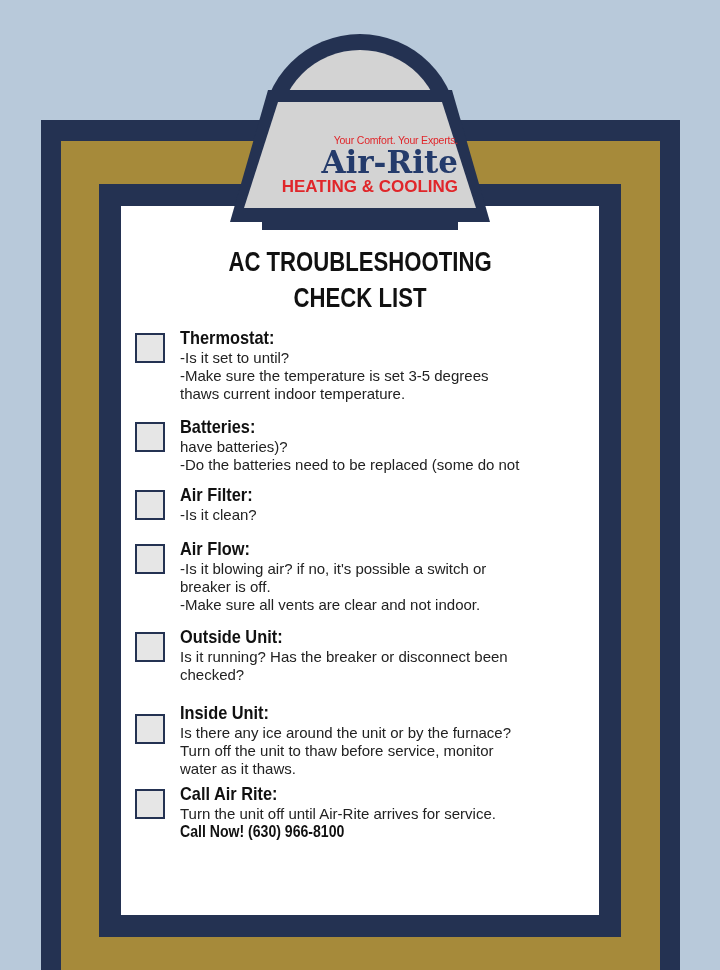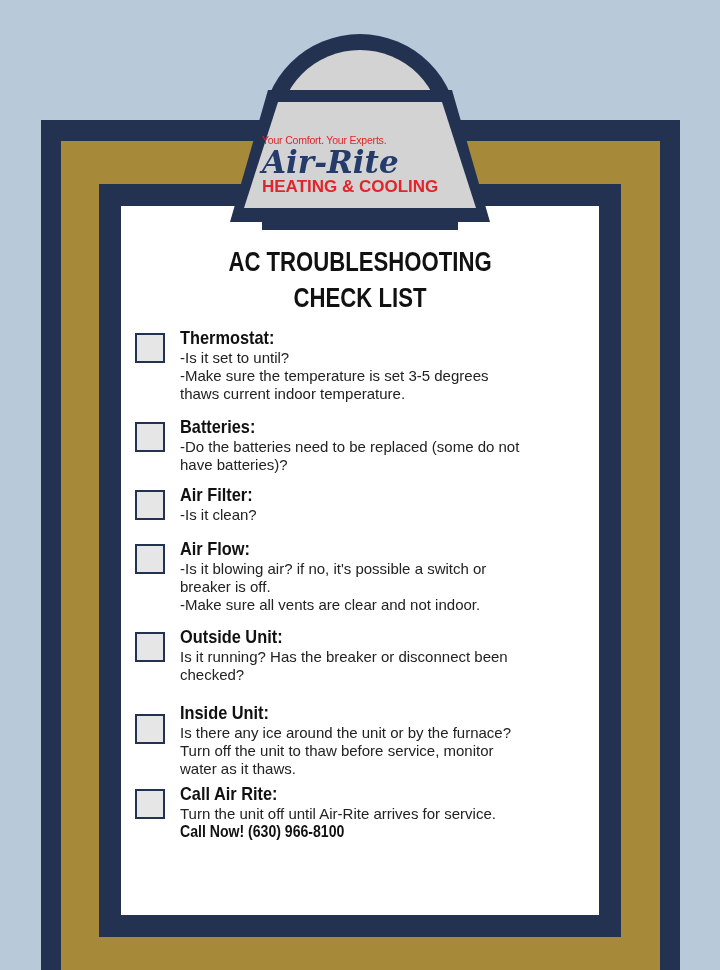--- a/index.html
+++ b/index.html
@@ -4,23 +4,23 @@
 <style>
   html, body { margin:0; padding:0; }
   body { width:720px; height:970px; background:#b8c9da; position:relative; overflow:hidden; font-family:"Liberation Sans", sans-serif; }
   .frame-outer { position:absolute; left:41px; top:120px; width:639px; height:860px; background:#243252; }
   .frame-gold { position:absolute; left:61px; top:141px; width:599px; height:840px; background:#a68a3a; }
   .frame-inner { position:absolute; left:99px; top:184px; width:522px; height:753px; background:#243252; }
   .paper { position:absolute; left:121px; top:206px; width:478px; height:709px; background:#ffffff; }
   .clip-arch { position:absolute; left:262px; top:34px; width:196px; height:196px; border-radius:98px 98px 0 0; background:#243252; }
   .clip-arch-inner { position:absolute; left:278px; top:50px; width:164px; height:150px; border-radius:82px 82px 0 0; background:#d3d3d3; }
   .clip-body { position:absolute; left:230px; top:90px; width:260px; height:135px; }
-  .logo { position:absolute; left:262px; top:134px; width:196px; text-align:left; }
+  .logo { position:absolute; left:262px; top:134px; width:196px; text-align:right; }
   .logo-tag { color:#e0262a; font-size:10.5px; letter-spacing:-0.2px; font-family:"Liberation Sans Narrow","Liberation Sans",sans-serif; }
-  .logo-name { color:#243b6b; font-family:"DejaVu Serif", serif; font-style:italic; font-weight:bold; font-size:31px; line-height:30px; margin-top:1px; letter-spacing:0px; }
+  .logo-name { color:#243b6b; font-family:"DejaVu Serif", serif; font-weight:bold; font-size:31px; line-height:30px; margin-top:1px; letter-spacing:0px; }
   .logo-sub { color:#e0262a; font-size:17px; font-weight:bold; margin-top:0px; letter-spacing:0px; }
   .title { position:absolute; left:121px; top:244px; width:478px; text-align:center; font-family:"Liberation Sans", sans-serif; font-weight:bold; font-size:27px; line-height:36px; color:#111; transform:scaleX(0.82); transform-origin:center; }
   .item { position:absolute; left:135px; width:460px; }
   .box { position:absolute; left:0; top:0; width:26px; height:26px; border:2.5px solid #243252; background:#e6e6e6; box-sizing:border-box; width:30px; height:30px; }
   .txt { position:absolute; left:45px; top:-6px; width:415px; }
   .head { font-weight:bold; font-size:19px; line-height:22px; color:#111; transform:scaleX(0.86); transform-origin:left; white-space:nowrap; }
   .line { font-size:15px; line-height:18px; color:#222; }
   .line.strong { font-weight:bold; font-size:16px; transform:scaleX(0.88); transform-origin:left; color:#111; }
 </style>
 </head>
@@ -56,22 +56,22 @@
     <div class="line">-Is it set to until?</div>
     <div class="line">-Make sure the temperature is set 3-5 degrees</div>
     <div class="line">thaws current indoor temperature.</div>
   </div>
 </div>
 
 <div class="item" style="top:422px;">
   <div class="box"></div>
   <div class="txt">
     <div class="head">Batteries:</div>
+    <div class="line">have batteries)?</div>
     <div class="line">-Do the batteries need to be replaced (some do not</div>
-    <div class="line">have batteries)?</div>
   </div>
 </div>
 
 <div class="item" style="top:490px;">
   <div class="box"></div>
   <div class="txt">
     <div class="head">Air Filter:</div>
     <div class="line">-Is it clean?</div>
   </div>
 </div>

